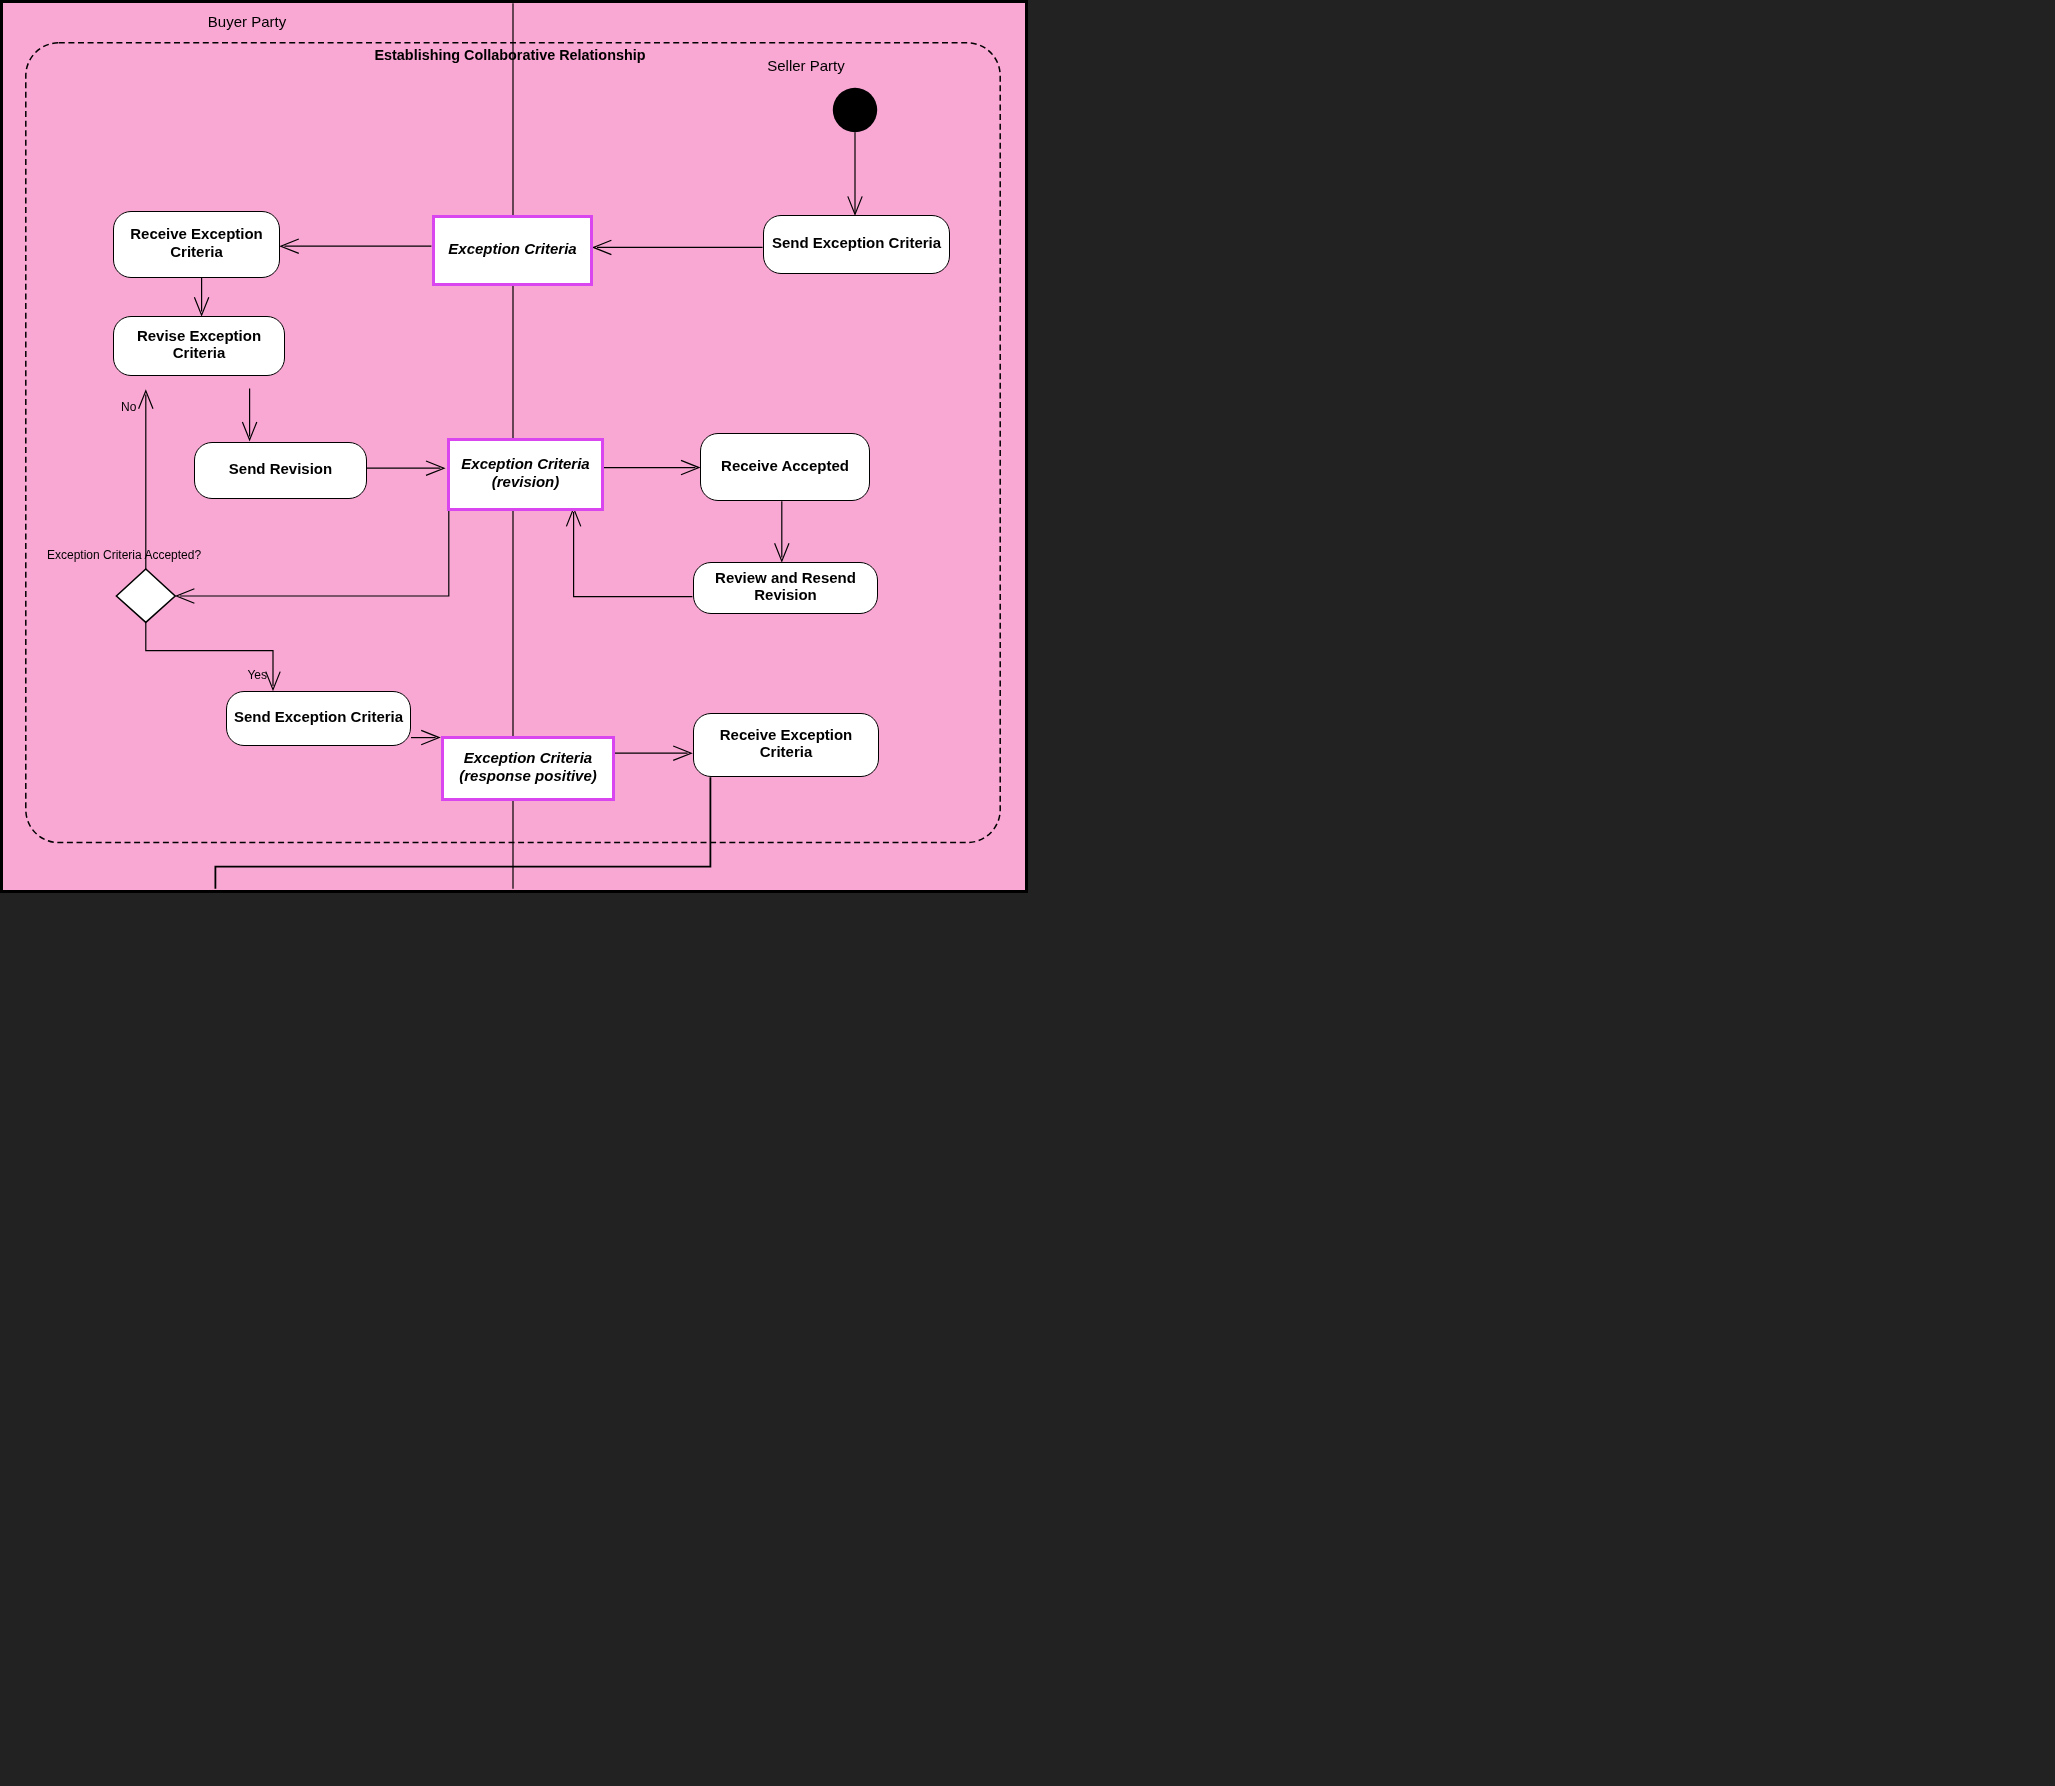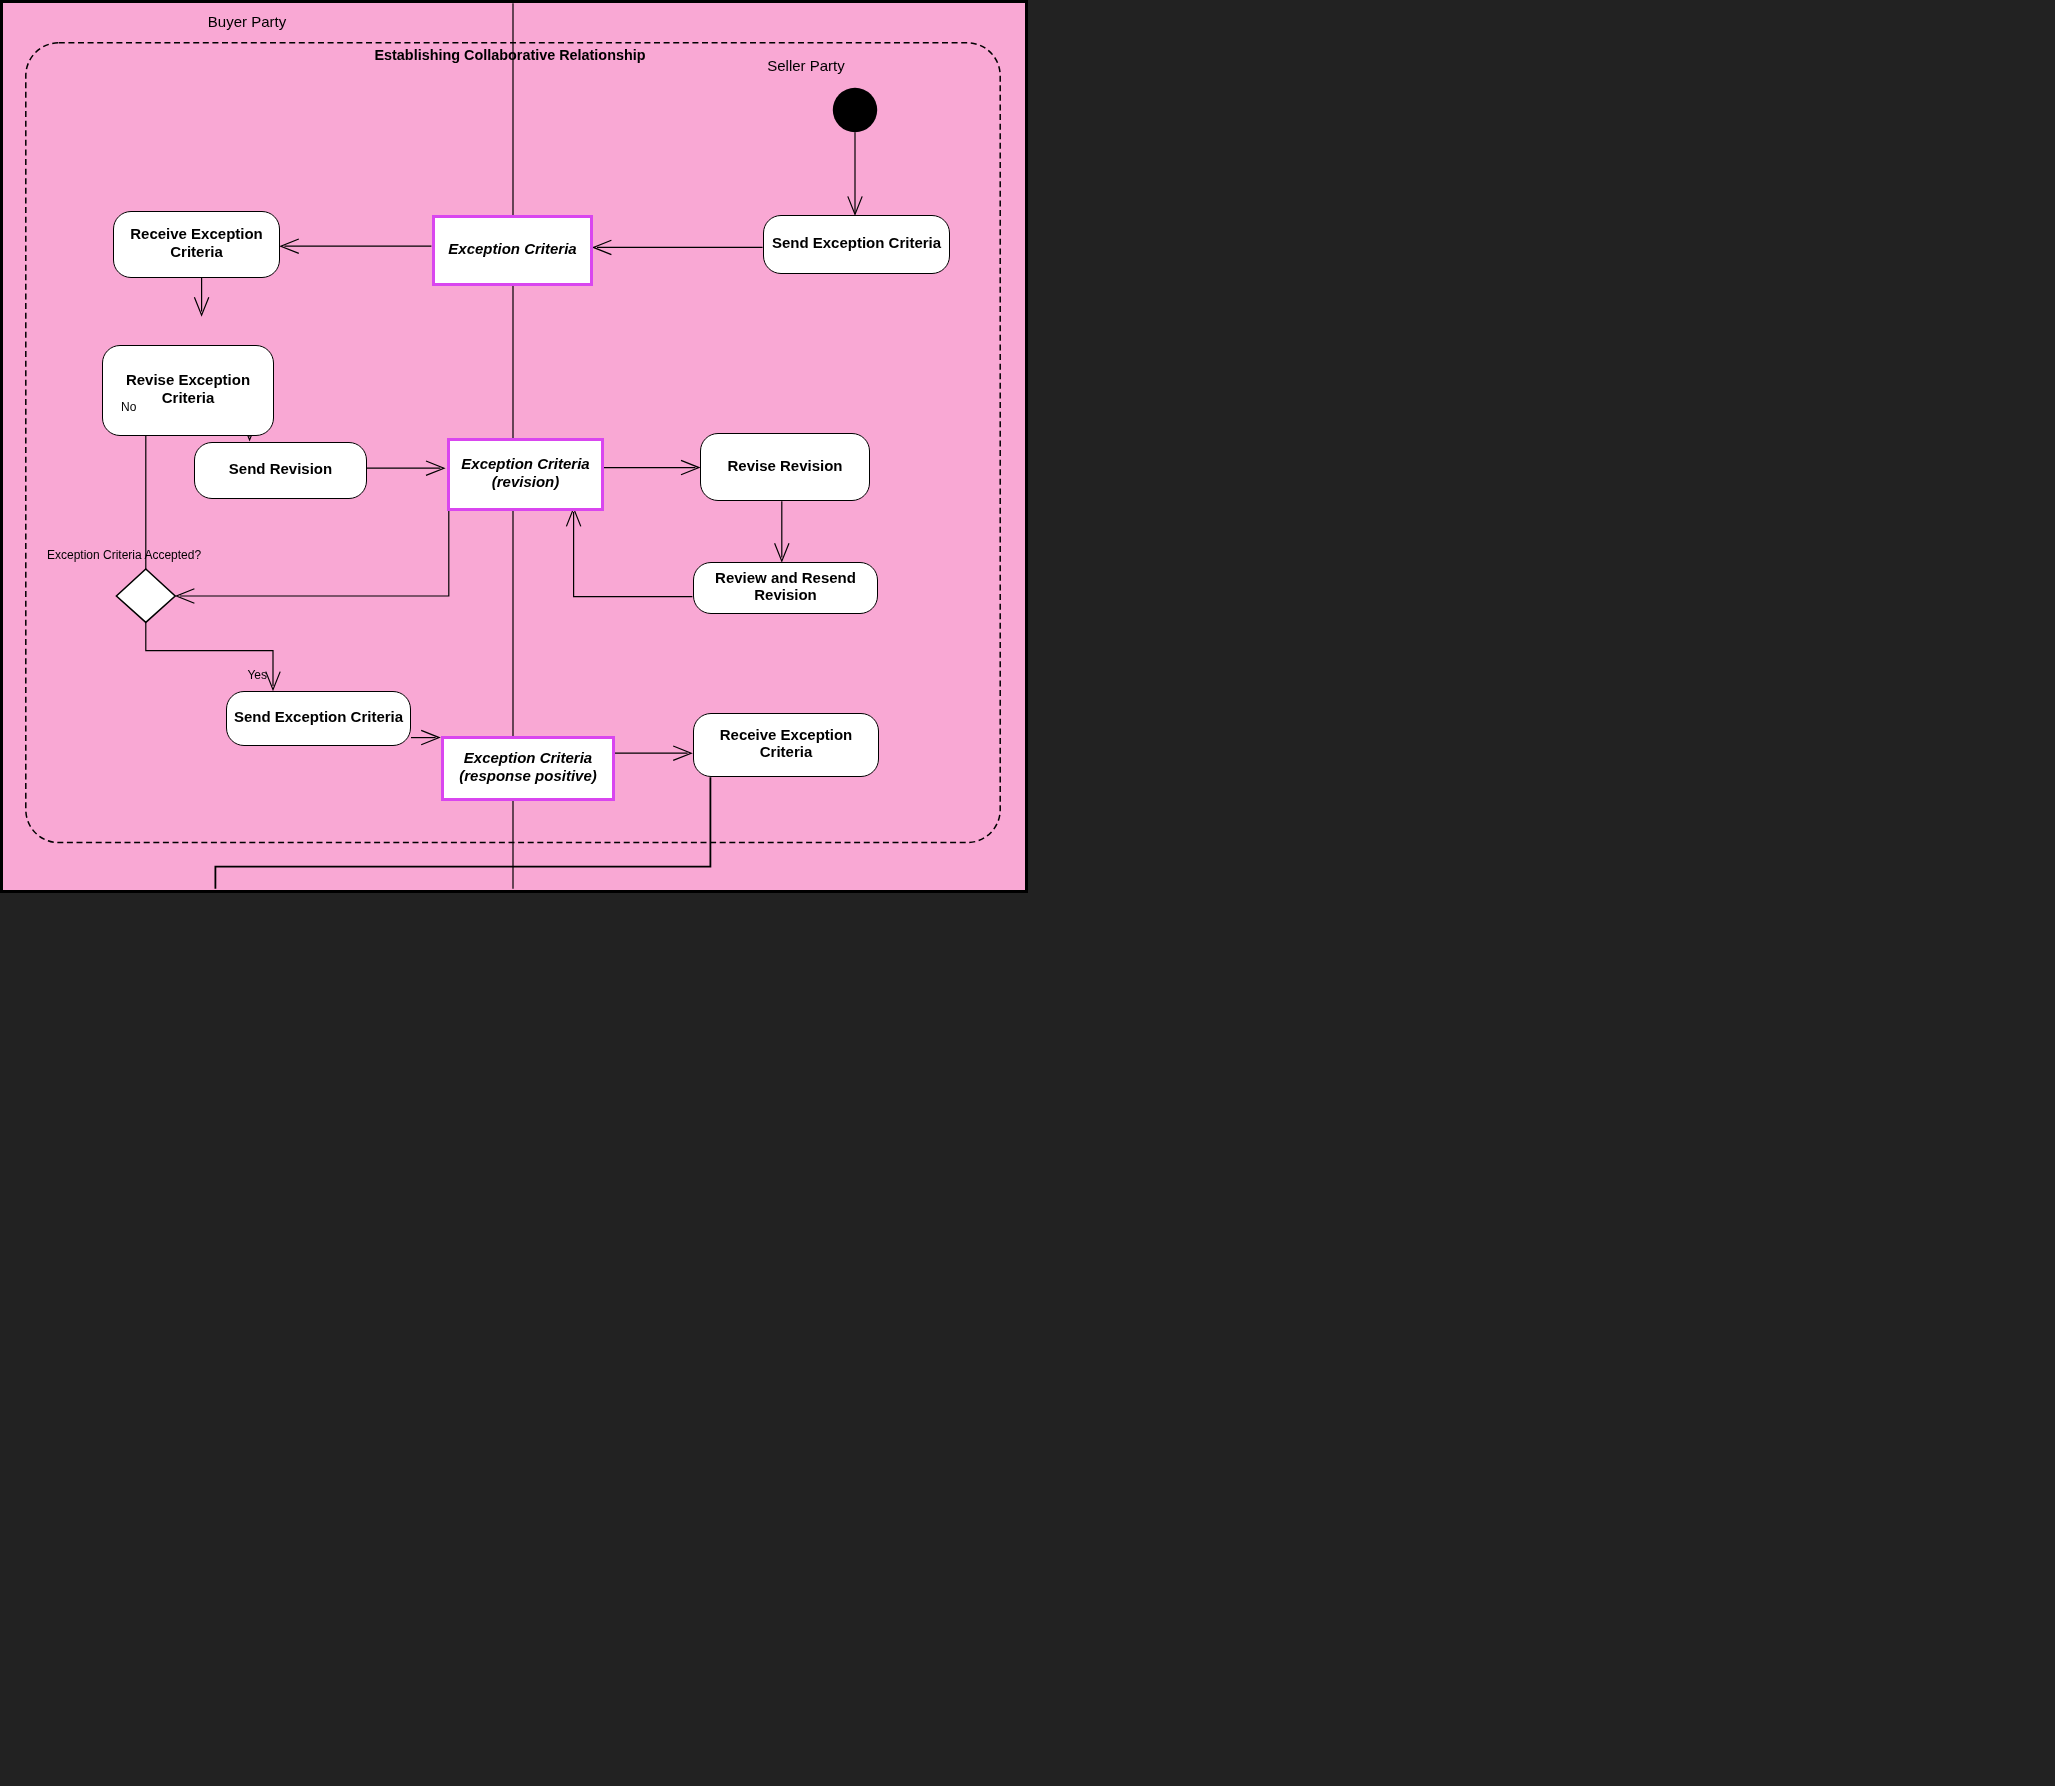--- a/index.html
+++ b/index.html
@@ -110,35 +110,35 @@
   <div class="label lane-label" style="left:244px;top:9.6px;">Buyer Party</div>
   <div class="label lane-label" style="left:803px;top:9.6px;margin-top:44px;">Seller Party</div>
 
   <div class="label frame-title" style="left:507px;top:44px;">Establishing Collaborative Relationship</div>
 
   <div class="node action" style="left:110px;top:208px;width:167px;height:67px;">
     <span>Receive Exception</span>
     <span>Criteria</span>
   </div>
 
-  <div class="node action" style="left:99px;top:313px;width:172px;height:91px;margin-top:29px;">
+  <div class="node action" style="left:110px;top:313px;width:172px;height:60px;">
     <span>Revise Exception</span>
     <span>Criteria</span>
   </div>
 
   <div class="node action" style="left:191px;top:439px;width:173px;height:57px;">
     <span>Send Revision</span>
   </div>
 
   <div class="node action" style="left:760px;top:212px;width:187px;height:59px;">
     <span>Send Exception Criteria</span>
   </div>
 
   <div class="node action" style="left:697px;top:430px;width:170px;height:68px;">
-    <span>Revise Revision</span>
+    <span>Receive Accepted</span>
   </div>
 
   <div class="node action" style="left:690px;top:559px;width:185px;height:52px;">
     <span>Review and Resend</span>
     <span>Revision</span>
   </div>
 
   <div class="node action" style="left:223px;top:688px;width:185px;height:55px;">
     <span>Send Exception Criteria</span>
   </div>

